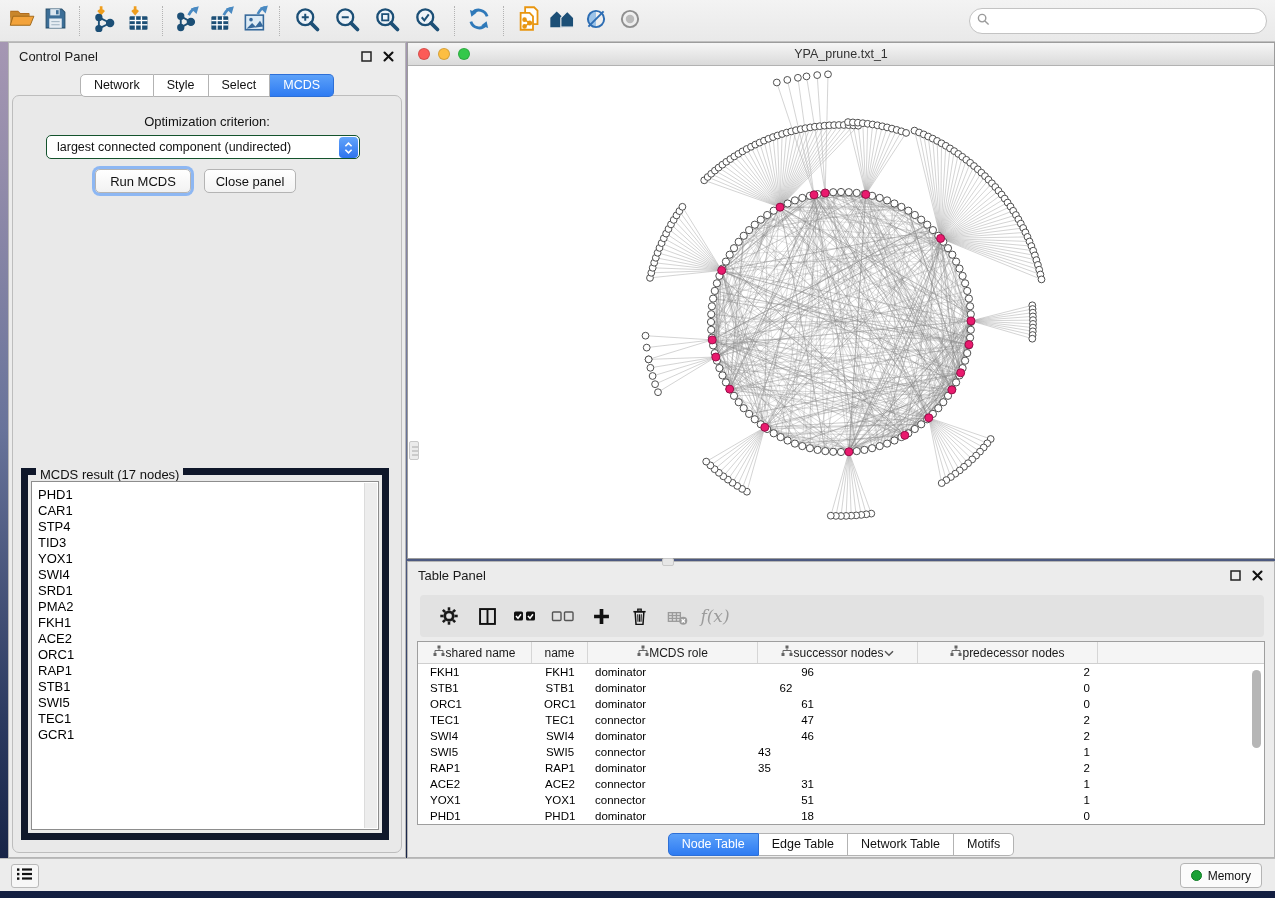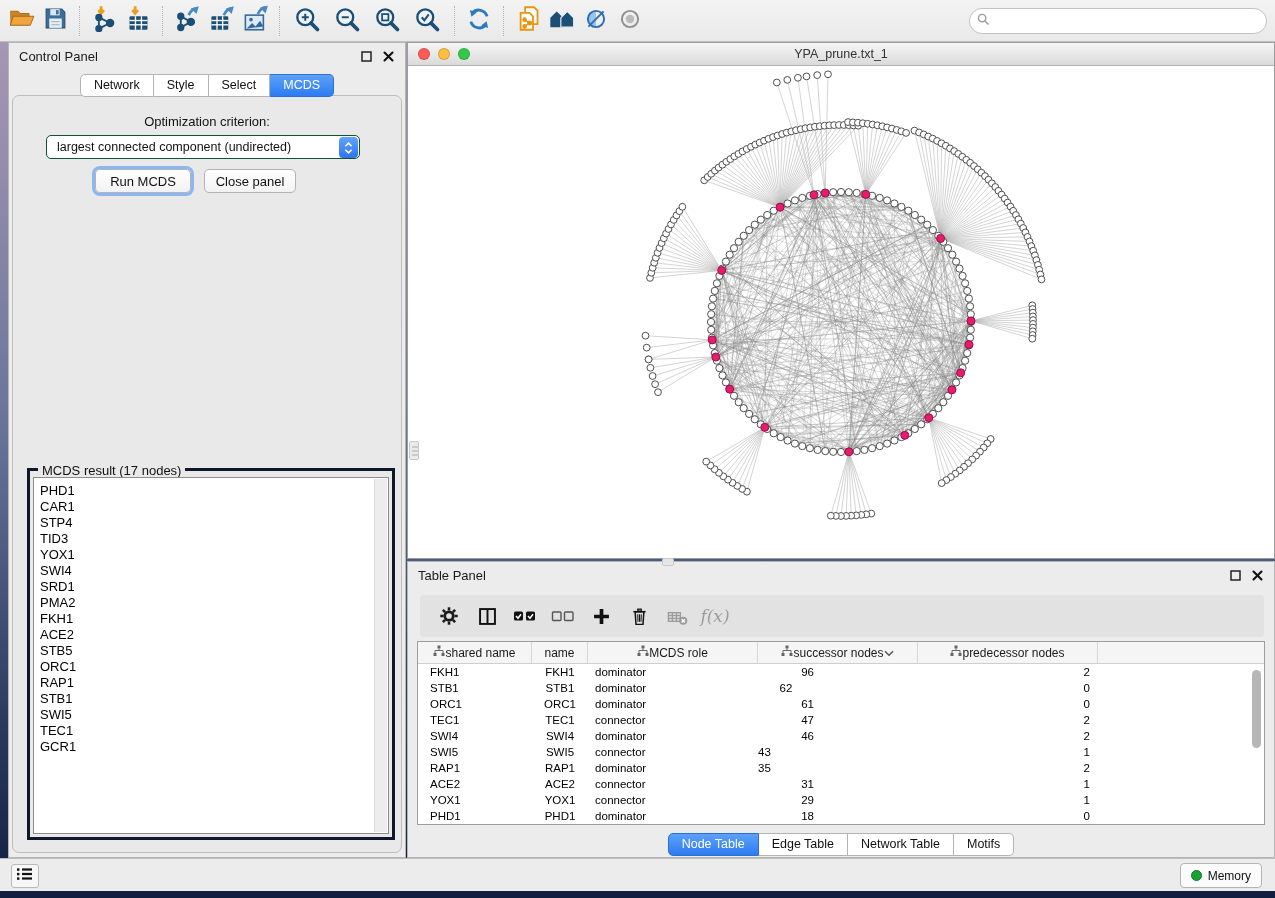--- a/index.html
+++ b/index.html
@@ -29,21 +29,21 @@
   .seg:last-child{border-radius:0 5px 5px 0}
   .seg.active{background:linear-gradient(#5ca1f9,#2e7bf2);border-color:#2d6fd6;color:#fff}
   .opt-label{position:absolute;left:0;right:0;top:71px;text-align:center;font-size:13px;color:#111}
   .cp-select{position:absolute;left:37px;top:92px;width:314px;height:24px;background:#fff;border:1px solid #14532d;border-radius:5px;
     display:flex;align-items:center;font-size:12.5px;color:#111;padding-left:10px}
   .cp-select .stepper{position:absolute;right:1px;top:1px;width:19px;height:21px;border-radius:4px;
     background:linear-gradient(#62a4fa,#2e74ee);display:flex;align-items:center;justify-content:center}
   .cp-btn{position:absolute;height:24px;background:linear-gradient(#ffffff,#f2f2f2);border:1px solid #b4b4b4;border-radius:5px;
     font-size:13px;color:#111;display:flex;align-items:center;justify-content:center}
   .cp-btn.focused{box-shadow:0 0 0 3px rgba(110,165,245,.75)}
-  .mcds-group{position:absolute;left:18px;top:425px;width:368px;height:372px;border:3px solid #0f172a}
+  .mcds-group{position:absolute;left:12px;top:425px;width:368px;height:372px;border:7px solid #0f172a}
   .mcds-legend{position:absolute;left:8px;top:-8px;background:#e9e9e9;padding:0 4px;font-size:13px;color:#111}
   .mcds-list{position:absolute;left:3px;top:6px;right:3px;bottom:3px;background:#fff;border:1px solid #8d8d8d;
     font-size:13px;line-height:16px;padding:5px 0 0 6px;overflow:hidden}
   .mcds-scroll{position:absolute;top:1px;bottom:1px;right:1px;width:13px;background:#ededed;border-left:1px solid #dcdcdc}
 
   
   .net-window{position:absolute;left:407px;top:42px;width:868px;height:517px;background:#fff;border:1px solid #9c9c9c}
   .net-titlebar{position:absolute;left:0;top:0;right:0;height:23px;background:linear-gradient(#f6f6f6,#dadada);
     border-bottom:1px solid #b2b2b2;display:flex;align-items:center;justify-content:center;font-size:12.5px;color:#333}
   .traffic{position:absolute;left:10px;top:5px;display:flex;gap:8px}
@@ -316,21 +316,20 @@
           <div>PHD1</div>
           <div>CAR1</div>
           <div>STP4</div>
           <div>TID3</div>
           <div>YOX1</div>
           <div>SWI4</div>
           <div>SRD1</div>
           <div>PMA2</div>
           <div>FKH1</div>
           <div>ACE2</div>
-          <div>STB5</div>
           <div>ORC1</div>
           <div>RAP1</div>
           <div>STB1</div>
           <div>SWI5</div>
           <div>TEC1</div>
           <div>GCR1</div>
         </div>
       <div class="mcds-scroll"></div>
     </div>
   </div>
@@ -1519,21 +1518,21 @@
           <div class="td" style="width: 114px; text-align: left; padding-left: 12px;">ACE2</div>
           <div class="td" style="width: 56px; text-align: center;">ACE2</div>
           <div class="td" style="width: 170px; text-align: left; padding-left: 7px;">connector</div>
           <div class="td" style="width: 160px; text-align: right; padding-right: 104px;">31</div>
           <div class="td" style="width: 180px; text-align: right; padding-right: 8px;">1</div>
         </div>
         <div class="tr">
           <div class="td" style="width: 114px; text-align: left; padding-left: 12px;">YOX1</div>
           <div class="td" style="width: 56px; text-align: center;">YOX1</div>
           <div class="td" style="width: 170px; text-align: left; padding-left: 7px;">connector</div>
-          <div class="td" style="width: 160px; text-align: right; padding-right: 104px;">29</div>
+          <div class="td" style="width: 160px; text-align: right; padding-right: 104px;">51</div>
           <div class="td" style="width: 180px; text-align: right; padding-right: 8px;">1</div>
         </div>
         <div class="tr">
           <div class="td" style="width: 114px; text-align: left; padding-left: 12px;">PHD1</div>
           <div class="td" style="width: 56px; text-align: center;">PHD1</div>
           <div class="td" style="width: 170px; text-align: left; padding-left: 7px;">dominator</div>
           <div class="td" style="width: 160px; text-align: right; padding-right: 104px;">18</div>
           <div class="td" style="width: 180px; text-align: right; padding-right: 8px;">0</div>
         </div>
       </div>

